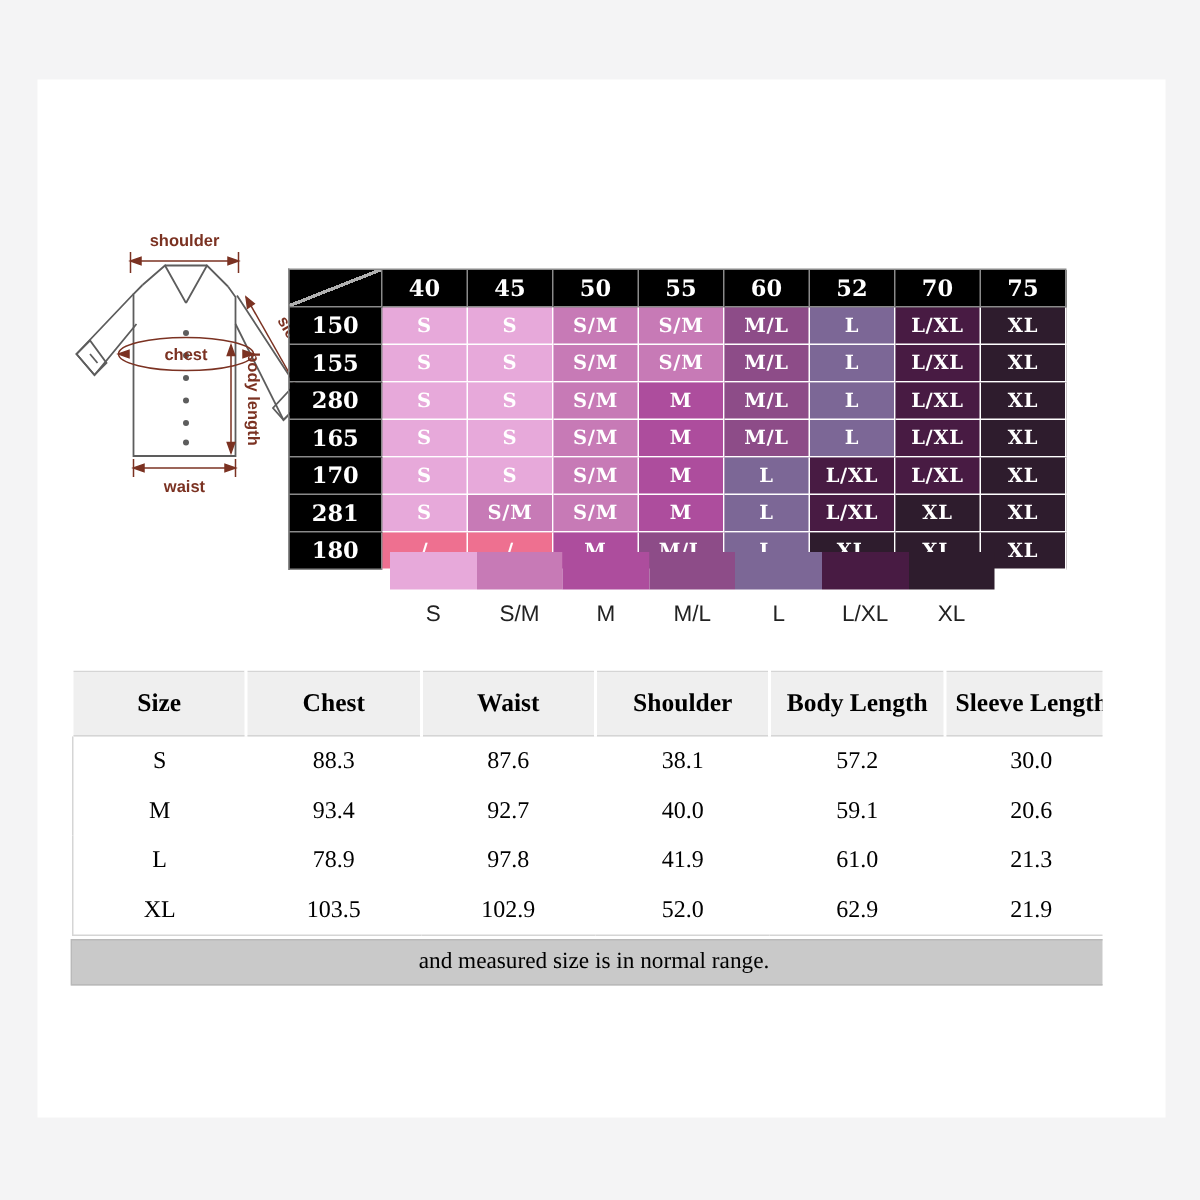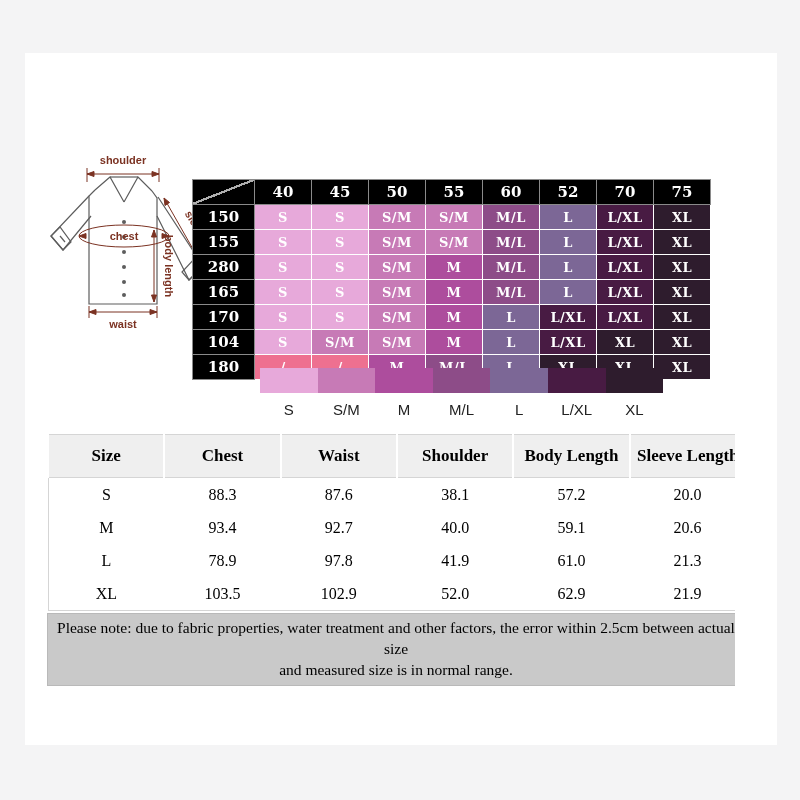--- a/index.html
+++ b/index.html
@@ -47,21 +47,21 @@
   .mval{
     color:#fff;font-size:13px;letter-spacing:.5px;
     border-right:1px solid #fff;border-bottom:1px solid #fff;
   }
   
   .legend{position:absolute;left:235px;top:315px;display:flex;}
   .lg-item{width:57.6px;text-align:center;}
   .lg-swatch{height:25px;}
   .lg-label{margin-top:8px;font-size:15px;color:#222;}
   
-  .clip-wrap{position:absolute;left:22px;top:381px;width:688px;height:260px;overflow:hidden;}
+  .clip-wrap{position:absolute;left:22px;top:394px;width:688px;height:260px;overflow:hidden;}
   table.meas{
     width:700px;table-layout:fixed;border-collapse:collapse;
     font-family:"Liberation Serif",serif;color:#000;
     border:1px solid #d5d5d5;
   }
   table.meas th{
     background:#efefef;font-size:17px;font-weight:bold;height:40px;
     border-left:2px solid #fff;border-right:2px solid #fff;
     border-bottom:1px solid #d5d5d5;
   }
@@ -185,21 +185,21 @@
       <div class="mcell mval" style="background: rgb(46, 28, 45);">XL</div>
       <div class="mcell mhead">170</div>
       <div class="mcell mval" style="background: rgb(231, 169, 218);">S</div>
       <div class="mcell mval" style="background: rgb(231, 169, 218);">S</div>
       <div class="mcell mval" style="background: rgb(199, 122, 182);">S/M</div>
       <div class="mcell mval" style="background: rgb(173, 77, 157);">M</div>
       <div class="mcell mval" style="background: rgb(124, 103, 150);">L</div>
       <div class="mcell mval" style="background: rgb(72, 27, 67);">L/XL</div>
       <div class="mcell mval" style="background: rgb(72, 27, 67);">L/XL</div>
       <div class="mcell mval" style="background: rgb(46, 28, 45);">XL</div>
-      <div class="mcell mhead">104</div>
+      <div class="mcell mhead">281</div>
       <div class="mcell mval" style="background: rgb(231, 169, 218);">S</div>
       <div class="mcell mval" style="background: rgb(199, 122, 182);">S/M</div>
       <div class="mcell mval" style="background: rgb(199, 122, 182);">S/M</div>
       <div class="mcell mval" style="background: rgb(173, 77, 157);">M</div>
       <div class="mcell mval" style="background: rgb(124, 103, 150);">L</div>
       <div class="mcell mval" style="background: rgb(72, 27, 67);">L/XL</div>
       <div class="mcell mval" style="background: rgb(46, 28, 45);">XL</div>
       <div class="mcell mval" style="background: rgb(46, 28, 45);">XL</div>
       <div class="mcell mhead">180</div>
       <div class="mcell mval" style="background: rgb(238, 112, 144);">/</div>
@@ -255,21 +255,21 @@
             <th>Sleeve Length</th>
           </tr>
         </thead>
       <tbody id="meas-body">
           <tr>
             <td>S</td>
             <td>88.3</td>
             <td>87.6</td>
             <td>38.1</td>
             <td>57.2</td>
-            <td>20.0</td>
+            <td>30.0</td>
           </tr>
           <tr>
             <td>M</td>
             <td>93.4</td>
             <td>92.7</td>
             <td>40.0</td>
             <td>59.1</td>
             <td>20.6</td>
           </tr>
           <tr>
@@ -284,18 +284,17 @@
             <td>XL</td>
             <td>103.5</td>
             <td>102.9</td>
             <td>52.0</td>
             <td>62.9</td>
             <td>21.9</td>
           </tr>
         </tbody>
     </table>
     <div class="note">
-      <div>Please note: due to fabric properties, water treatment and other factors, the error within 2.5cm between actual size</div>
       <div>and measured size is in normal range.</div>
     </div>
   </div>
 
 </div>
 
 </body></html>

